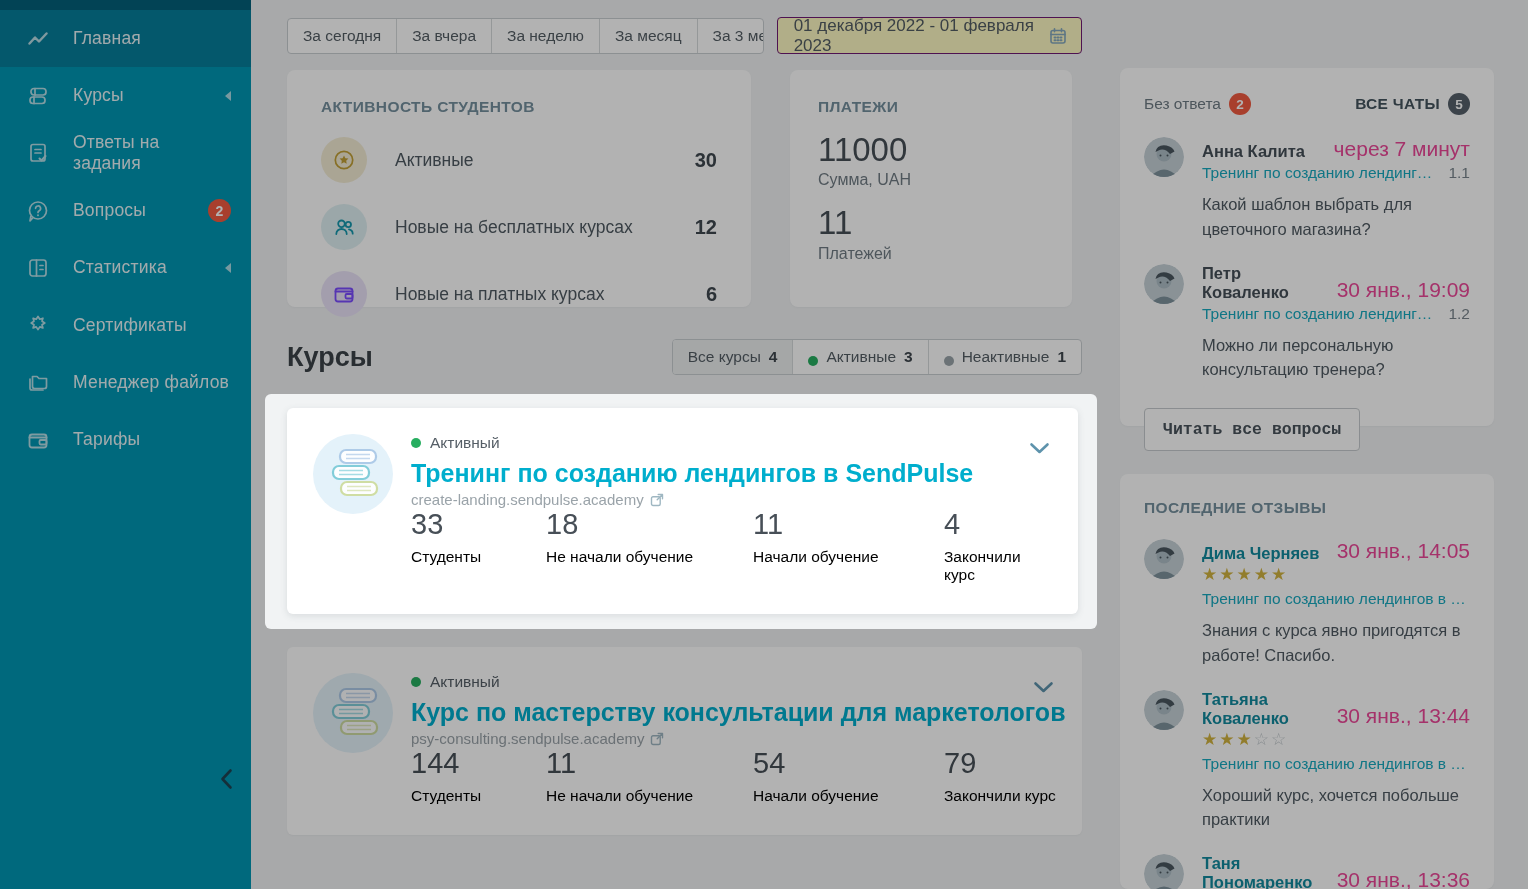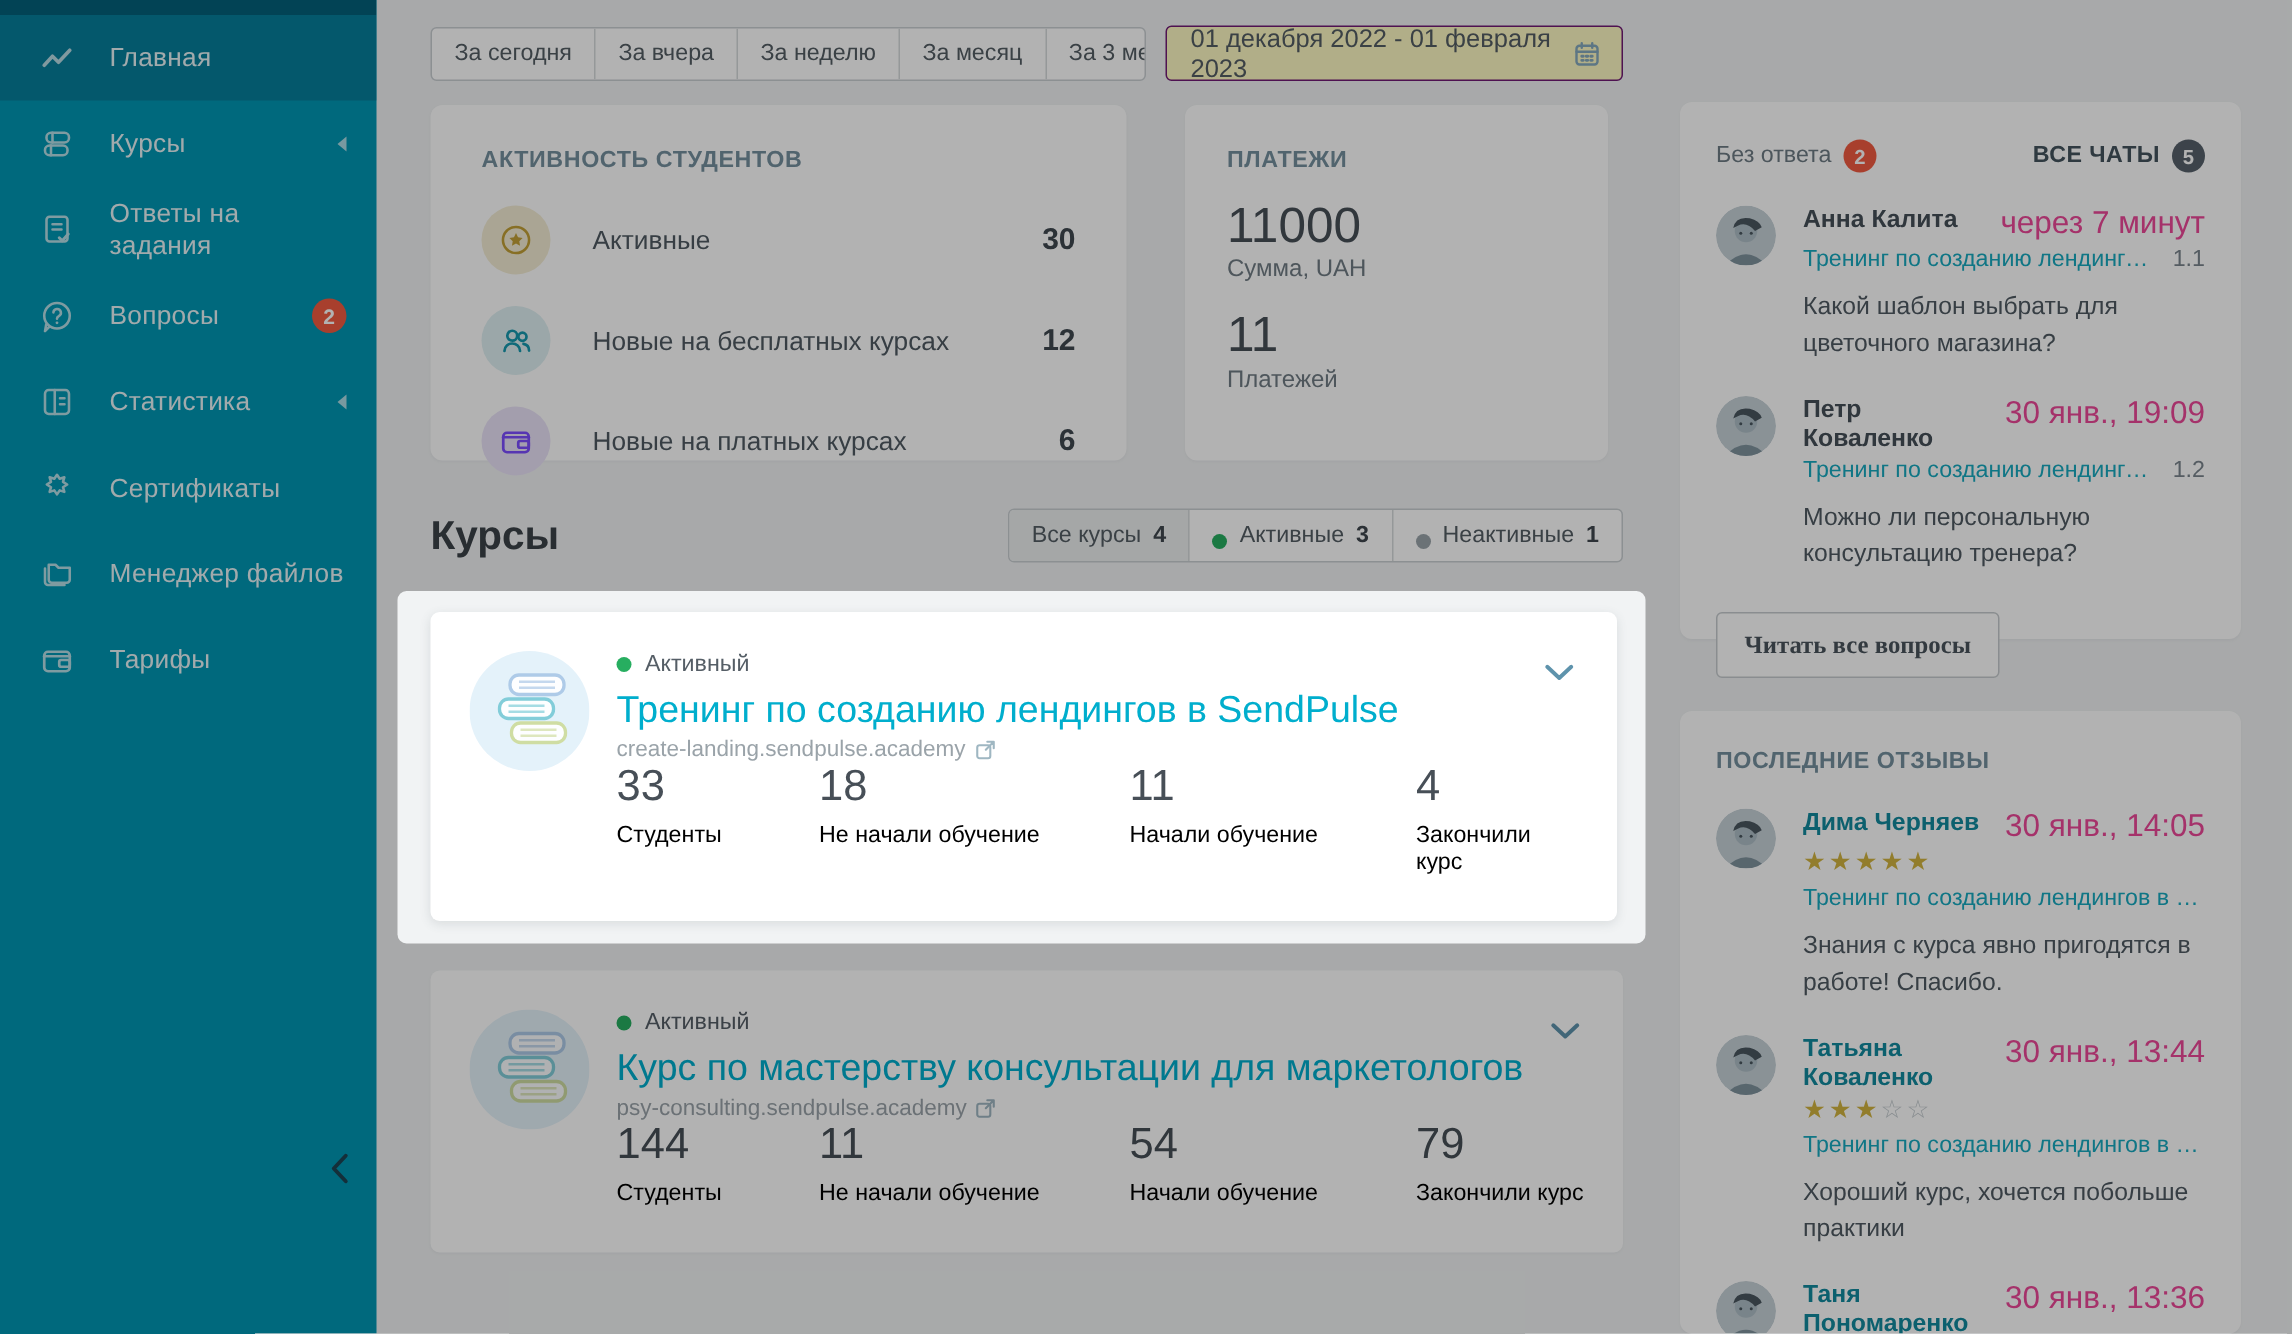--- a/index.html
+++ b/index.html
@@ -64,50 +64,50 @@
 
   
   .spotlight{position:relative;z-index:60;background:#F1F3F4;border-radius:6px;
     margin:15px -15px 0 -22px;padding:14px 19px 15px 22px}
   .course-card{position:relative;background:#fff;border-radius:6px;display:flex;padding:26px 24px 30px 26px}
   .spotlight .course-card{box-shadow:0 2px 7px rgba(70,85,95,.14)}
   .course-card.second{margin-top:18px}
   .cc-avatar{width:80px;height:80px;flex:0 0 80px;margin-right:18px}
   .cc-body{flex:1;min-width:0}
   .cc-status{display:flex;align-items:center;gap:9px;font-size:15.5px;color:#555E66}
-  .cc-title{margin:7px 0 3px;font-size:25px;font-weight:400;color:#00AECD;cursor:pointer;white-space:nowrap}
+  .cc-title{margin:7px 0 3px;font-size:25px;font-weight:700;color:#00AECD;cursor:pointer;white-space:nowrap}
   .cc-url{display:flex;align-items:center;gap:6px;font-size:15px;color:#9AA3A9;cursor:pointer}
   .cc-stats{display:grid;grid-template-columns:135px 207px 191px 1fr;}
   .st-num{font-size:29px;color:#474F57}
   .st-lbl{font-size:15.5px;color:#000000;margin-top:7px}
   .cc-chevron{position:absolute;right:28px;top:34px;background:none;border:none;padding:0;cursor:pointer}
 
   
   .right{flex:0 0 374px;width:374px;margin:68px 34px 0 38px;display:flex;flex-direction:column}
   .chats-card{min-height:358px;padding:25px 24px}
   .chats-head{display:flex;align-items:center;gap:8px}
   .muted{font-size:15.5px;color:#6E7B84}
   .allchats{margin-left:auto;font-size:15.5px;font-weight:bold;color:#44545E;letter-spacing:.3px;cursor:pointer;text-decoration:none}
   .badge{min-width:22px;height:22px;padding:0 4px;border-radius:11px;color:#fff;font-size:13.5px;font-weight:bold;
     display:inline-flex;align-items:center;justify-content:center}
   .badge.red{background:#F15B41}
   .badge.dark{background:#56616B}
   .chat-item,.review-item{display:flex;margin-top:22px}
   .avatar{width:40px;height:40px;flex:0 0 40px;margin-right:18px;border-radius:50%;overflow:hidden}
   .chat-body{flex:1;min-width:0}
-  .row1{display:flex;align-items:flex-start;font-size:16.5px}
+  .row1{display:flex;align-items:flex-end;font-size:16.5px}
   .name{font-weight:bold;color:#454F58}
   .name.rev{color:#128A9E}
   .time{margin-left:auto;font-size:21px;color:#ec4899;white-space:nowrap;padding-left:8px}
   .row2{display:flex;align-items:baseline;font-size:15.5px;margin-top:3px}
   .course-link{color:#18A9BF;cursor:pointer;text-decoration:none;white-space:nowrap;overflow:hidden;text-overflow:ellipsis}
   .lesson{margin-left:auto;color:#7A858D;padding-left:8px}
   .question,.rev-text{font-size:16.5px;color:#4F5A62;margin:10px 0 0;line-height:1.5;word-break:break-word}
   .read-all{margin-top:26px;padding:11px 18px;font-size:16.5px;font-weight:bold;color:#4A545C;background:#fff;
-    border:1px solid #C6CBCE;border-radius:4px;cursor:pointer;align-self:flex-start;font-family:Liberation Serif, serif}
+    border:1px solid #C6CBCE;border-radius:4px;cursor:pointer;align-self:flex-start;font-family:Liberation Mono, monospace}
   .reviews-card{margin-top:48px;height:480px;padding:25px 24px;overflow:hidden}
   .stars{font-size:17px;letter-spacing:2px;line-height:1;margin-top:3px}
   .sf{color:#D2B440}
   .se{color:#C3CACE}
   .rev-course{display:block;font-size:15.5px;color:#18A9BF;margin-top:7px;white-space:nowrap;overflow:hidden;
     text-overflow:ellipsis;cursor:pointer}
 
   
   #dim{position:absolute;inset:0;z-index:50;background:rgba(0,0,0,.30);pointer-events:none}
 </style>

